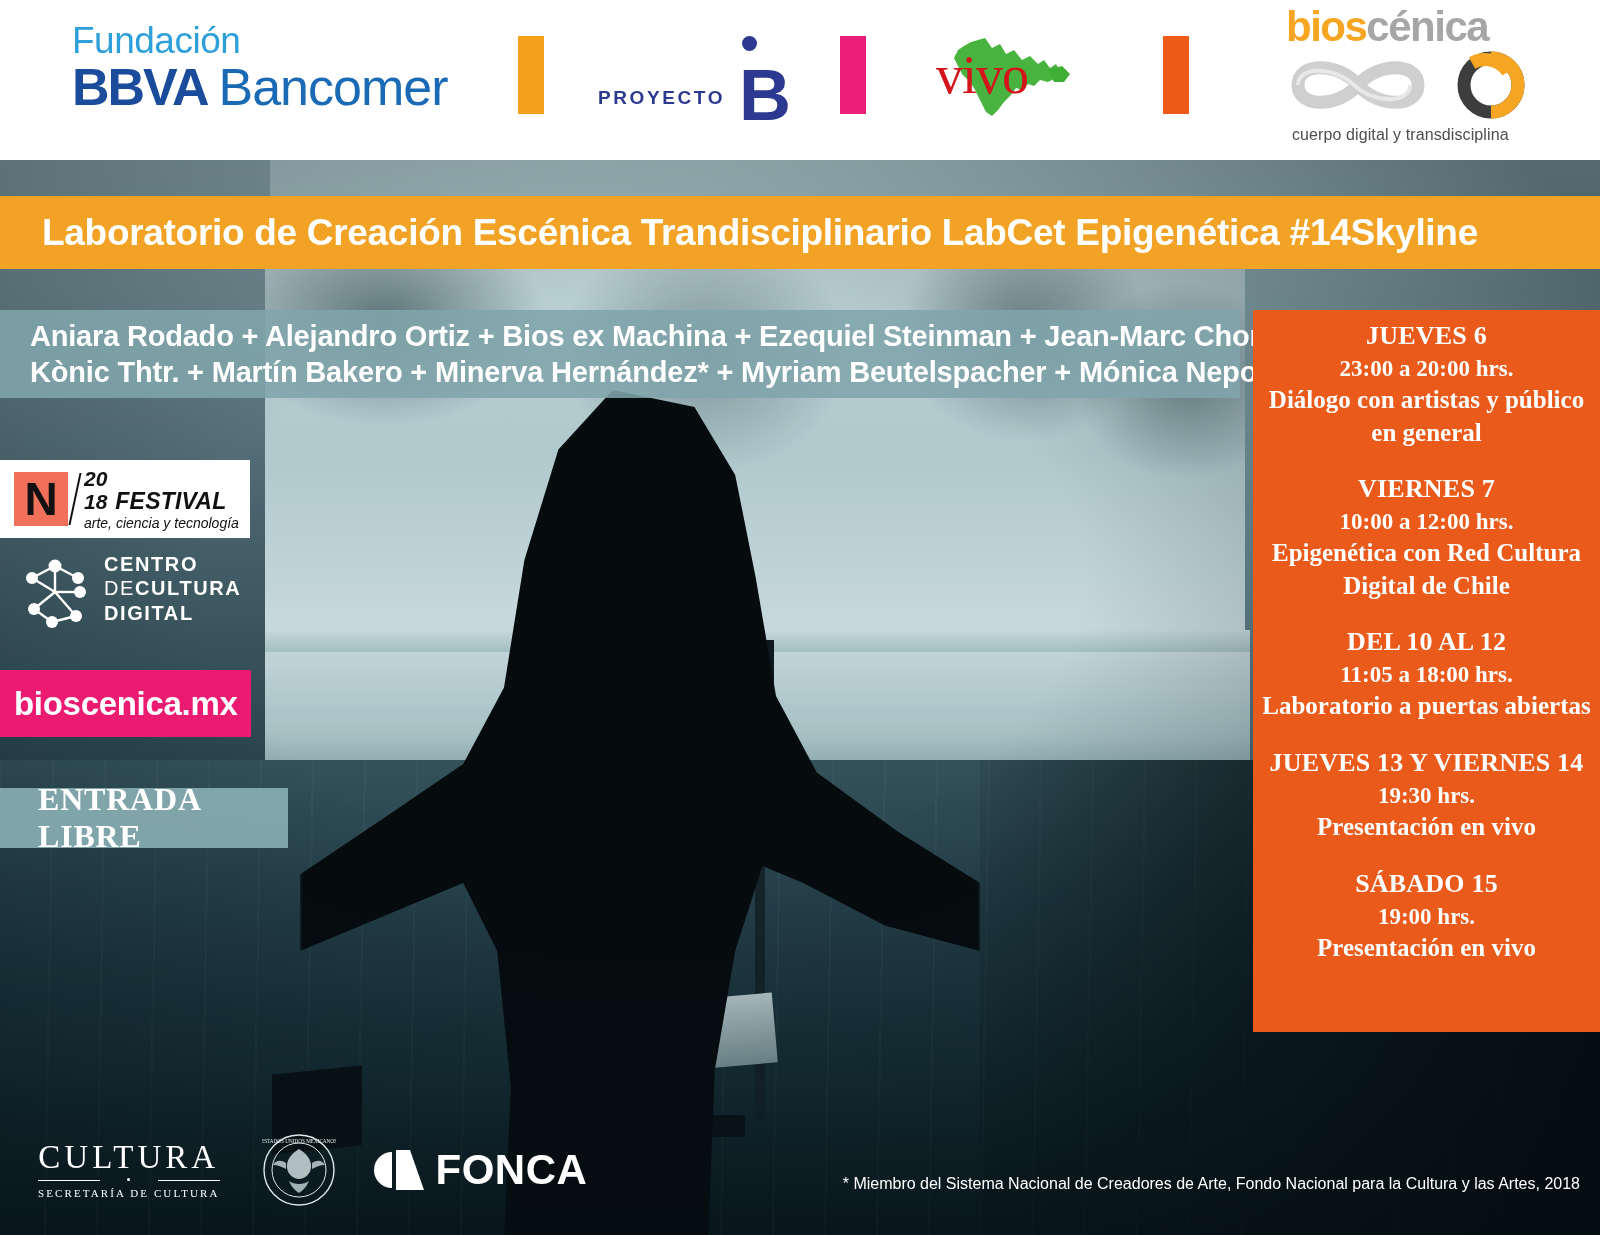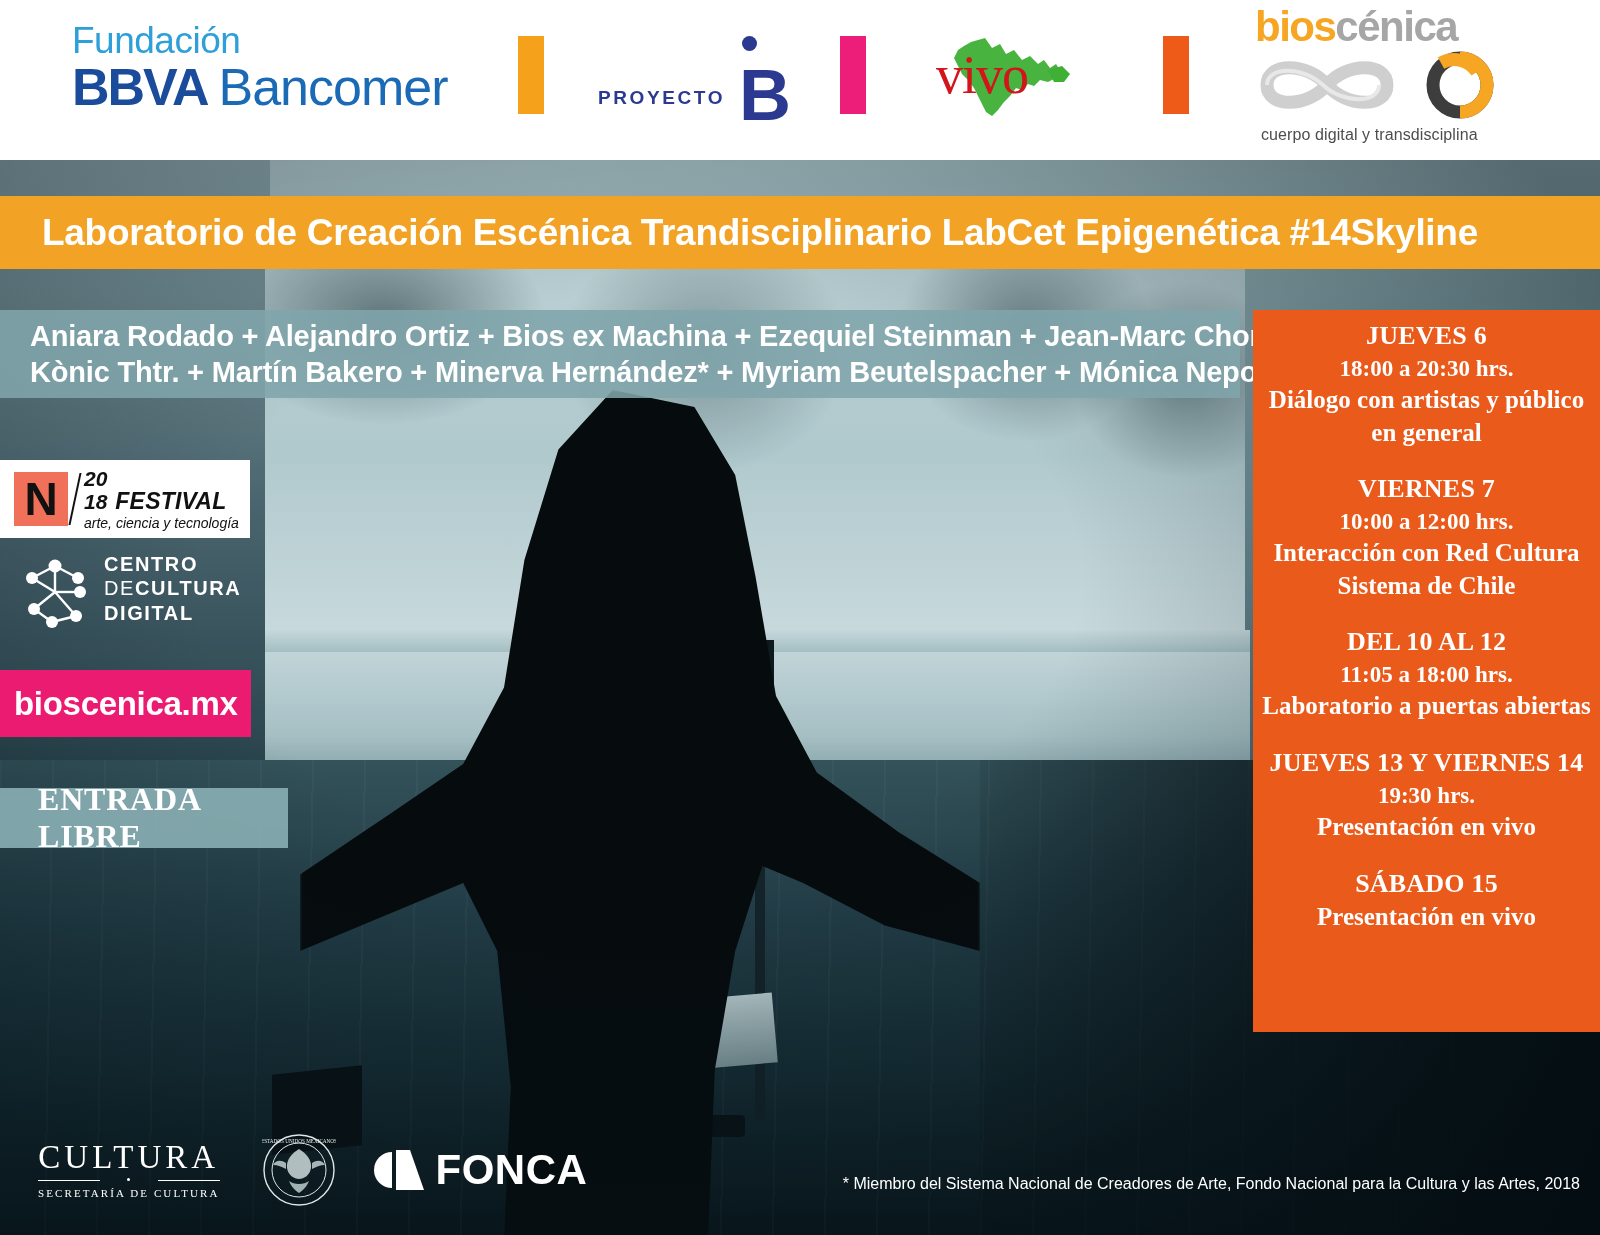--- a/index.html
+++ b/index.html
@@ -117,21 +117,21 @@
     left: 6px; top: 14px;
     font-family: "Liberation Serif", serif;
     font-size: 54px;
     color: #d3141a;
     letter-spacing: -1px;
     z-index: 2;
   }
 
   .biosc-logo {
     position: absolute;
-    left: 1255px; top: 6px;
+    left: 1286px; top: 6px;
     width: 245px; height: 140px;
   }
   .biosc-word {
     font-family: "Liberation Sans", sans-serif;
     font-size: 42px;
     letter-spacing: -1.5px;
     line-height: 1;
     position: relative;
     white-space: nowrap;
   }
@@ -626,40 +626,41 @@
   </div>
 
   <div class="artists-bar">
     <div class="artists-line">Aniara Rodado + Alejandro Ortiz + Bios ex Machina + Ezequiel Steinman + Jean-Marc Chomaz +</div>
     <div class="artists-line">Kònic Thtr. + Martín Bakero + Minerva Hernández* + Myriam Beutelspacher + Mónica Nepote</div>
   </div>
 
   <div class="schedule">
     <div class="sched-block">
       <div class="sched-day">JUEVES 6</div>
-      <div class="sched-time">18:00 a 20:30 hrs.</div>
+      <div class="sched-time">23:00 a 20:00 hrs.</div>
       <div class="sched-desc">Diálogo con artistas y público en general</div>
     </div>
     <div class="sched-block">
       <div class="sched-day">VIERNES 7</div>
       <div class="sched-time">10:00 a 12:00 hrs.</div>
-      <div class="sched-desc">Interacción con Red Cultura Sistema de Chile</div>
+      <div class="sched-desc">Epigenética con Red Cultura Digital de Chile</div>
     </div>
     <div class="sched-block">
       <div class="sched-day">DEL 10 AL 12</div>
       <div class="sched-time">11:05 a 18:00 hrs.</div>
       <div class="sched-desc">Laboratorio a puertas abiertas</div>
     </div>
     <div class="sched-block">
       <div class="sched-day">JUEVES 13 Y VIERNES 14</div>
       <div class="sched-time">19:30 hrs.</div>
       <div class="sched-desc">Presentación en vivo</div>
     </div>
     <div class="sched-block">
       <div class="sched-day">SÁBADO 15</div>
+      <div class="sched-time">19:00 hrs.</div>
       <div class="sched-desc">Presentación en vivo</div>
     </div>
   </div>
 
   <div class="nfest">
     <div class="nfest-n">
       <span>N</span>
     </div>
     <div class="nfest-slash"></div>
     <div class="nfest-right">

